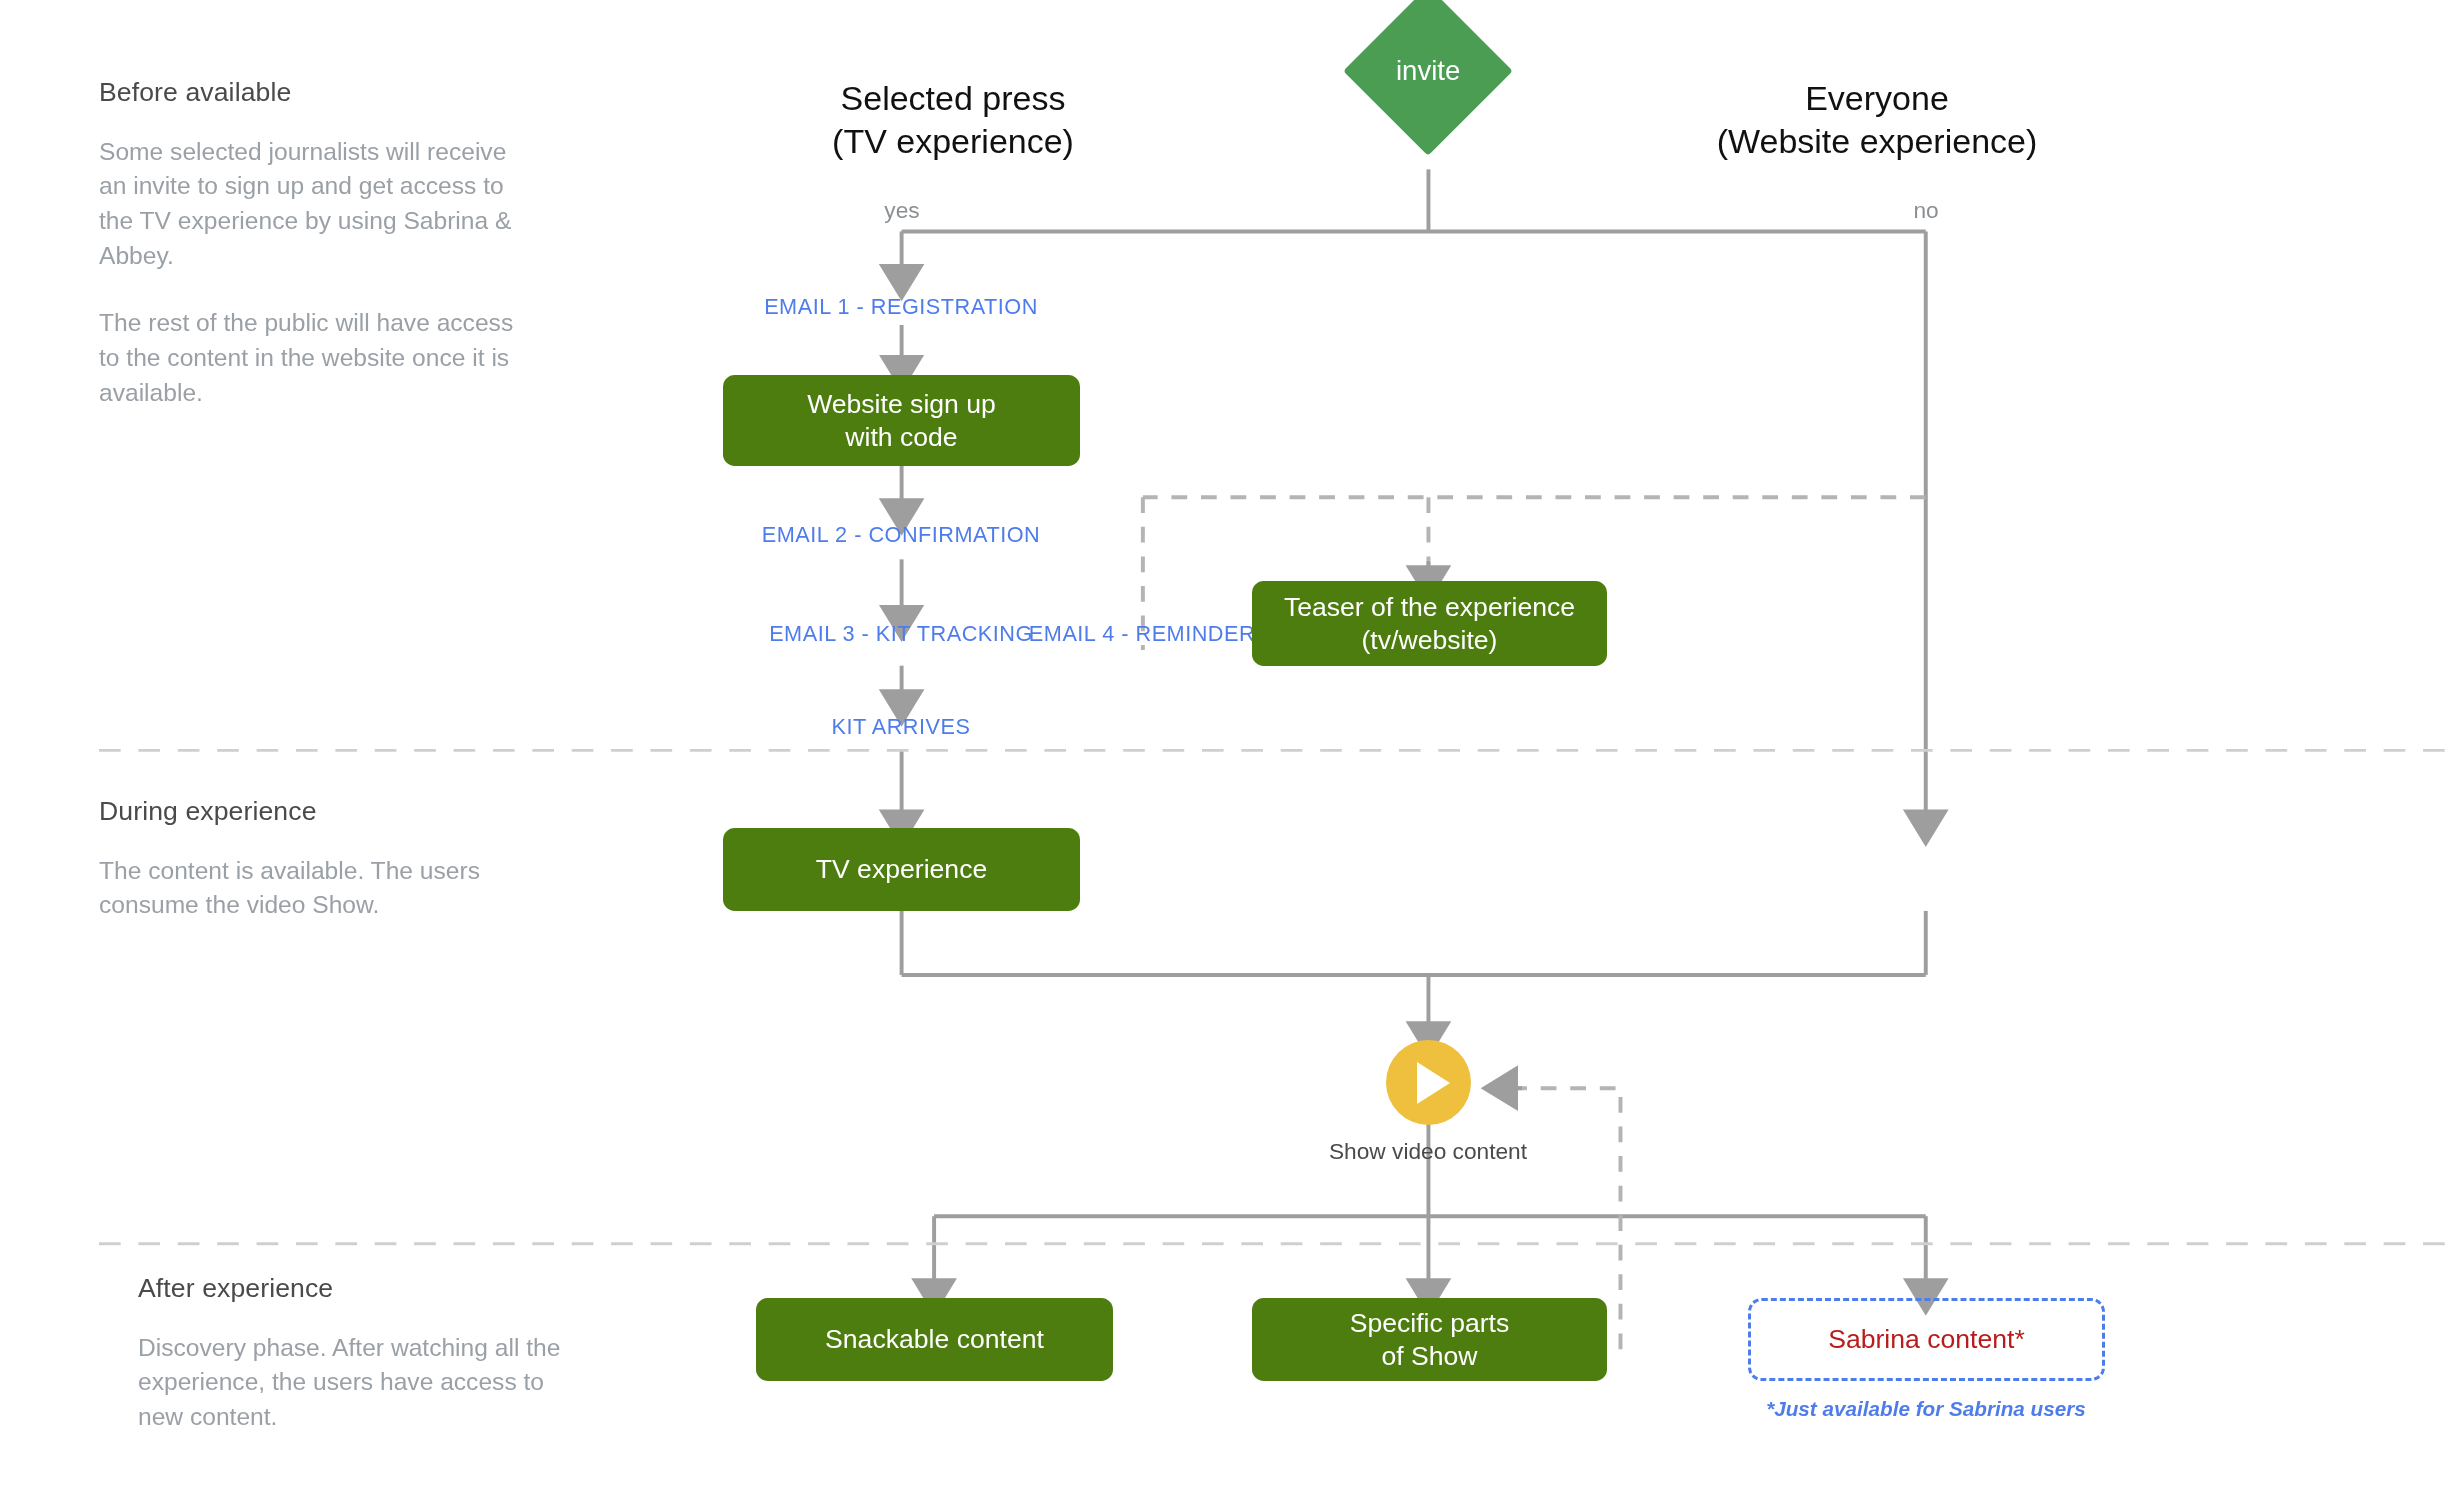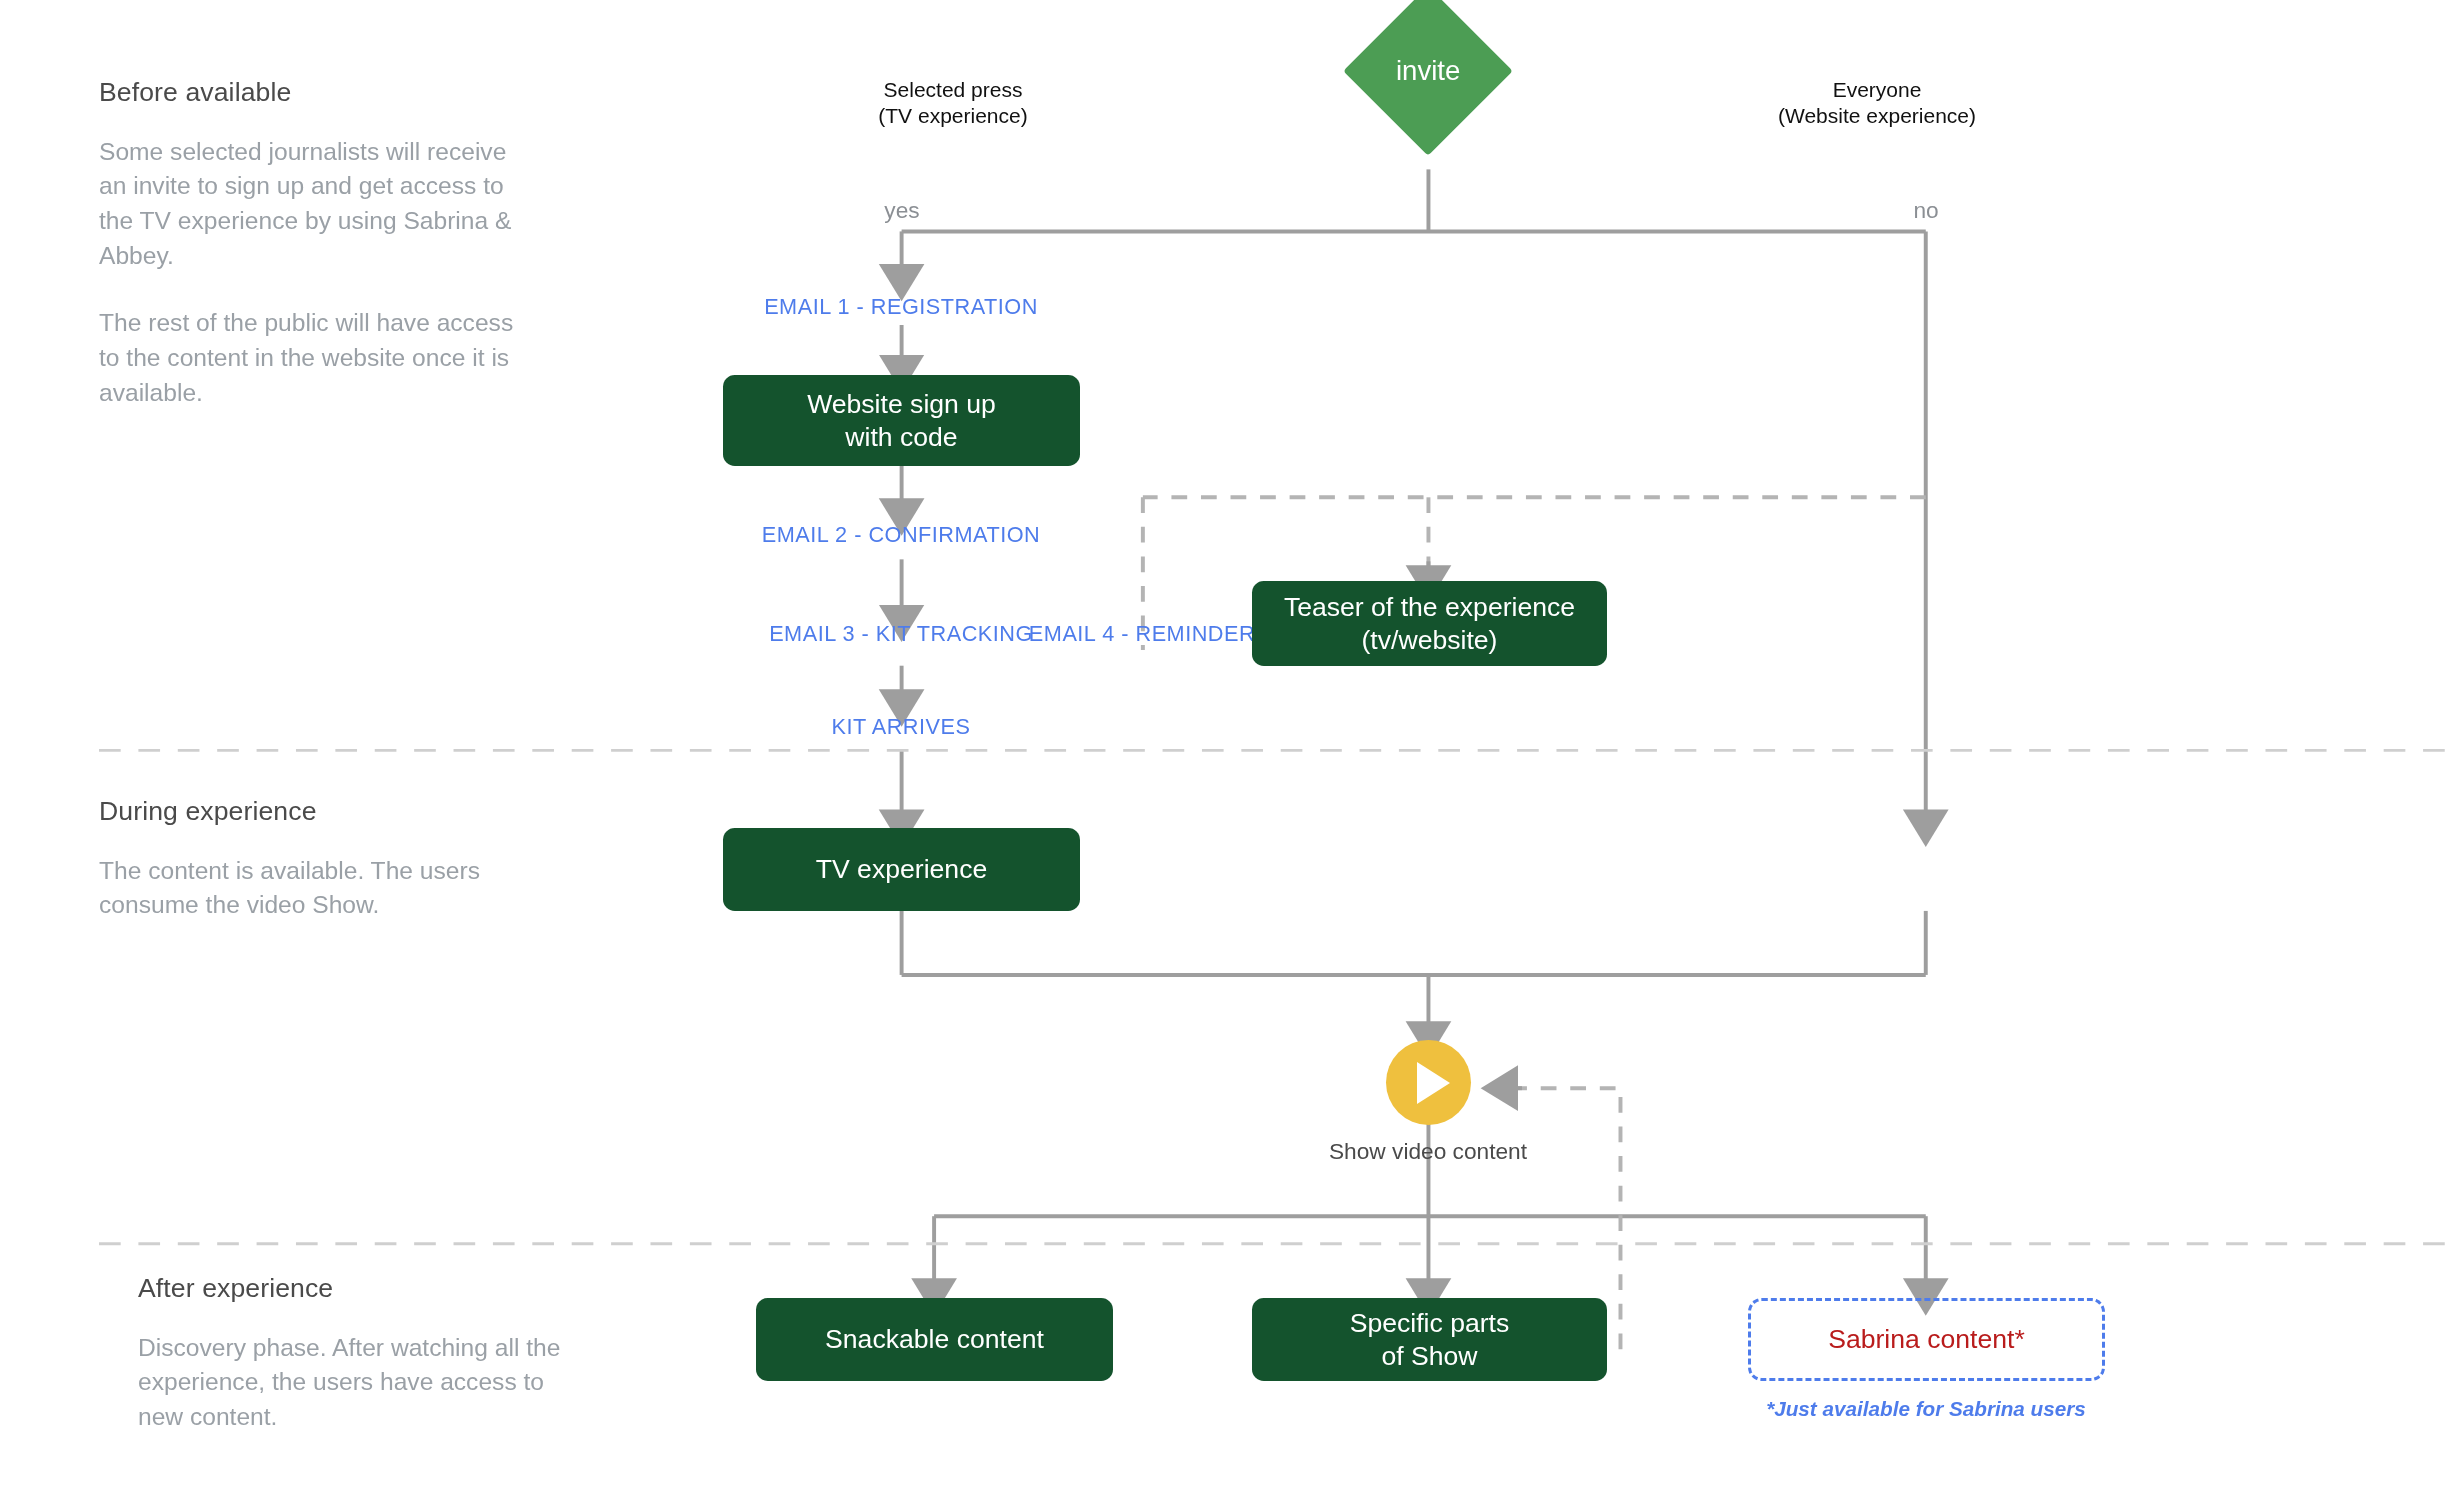--- a/index.html
+++ b/index.html
@@ -18,27 +18,27 @@
     margin:0 0 25.6px 0;line-height:1.2;
   }
   .phase-para{
     font-size:24.6px;color:#9aa0a6;line-height:1.42;margin:0 0 31.5px 0;
     font-weight:400;
   }
   .phase-para:last-child{margin-bottom:0;}
 
   
   .col-head{
-    position:absolute;text-align:center;font-size:21px;color:#111;
+    position:absolute;text-align:center;font-size:34px;color:#111;
     line-height:1.26;font-weight:400;white-space:pre-line;
   }
 
   
   .node{
-    position:absolute;border-radius:11.8px;background:#14532d;color:#fff;
+    position:absolute;border-radius:11.8px;background:#4d7c0f;color:#fff;
     display:flex;align-items:center;justify-content:center;text-align:center;
     font-size:26.6px;line-height:1.24;font-weight:400;white-space:pre-line;
     box-sizing:border-box;padding:5.9px 13.8px;
   }
   .node.dashed{
     background:transparent;color:#b91c1c;border:3.9px dashed #4e7ceb;
     border-radius:13.8px;
   }
 
   

